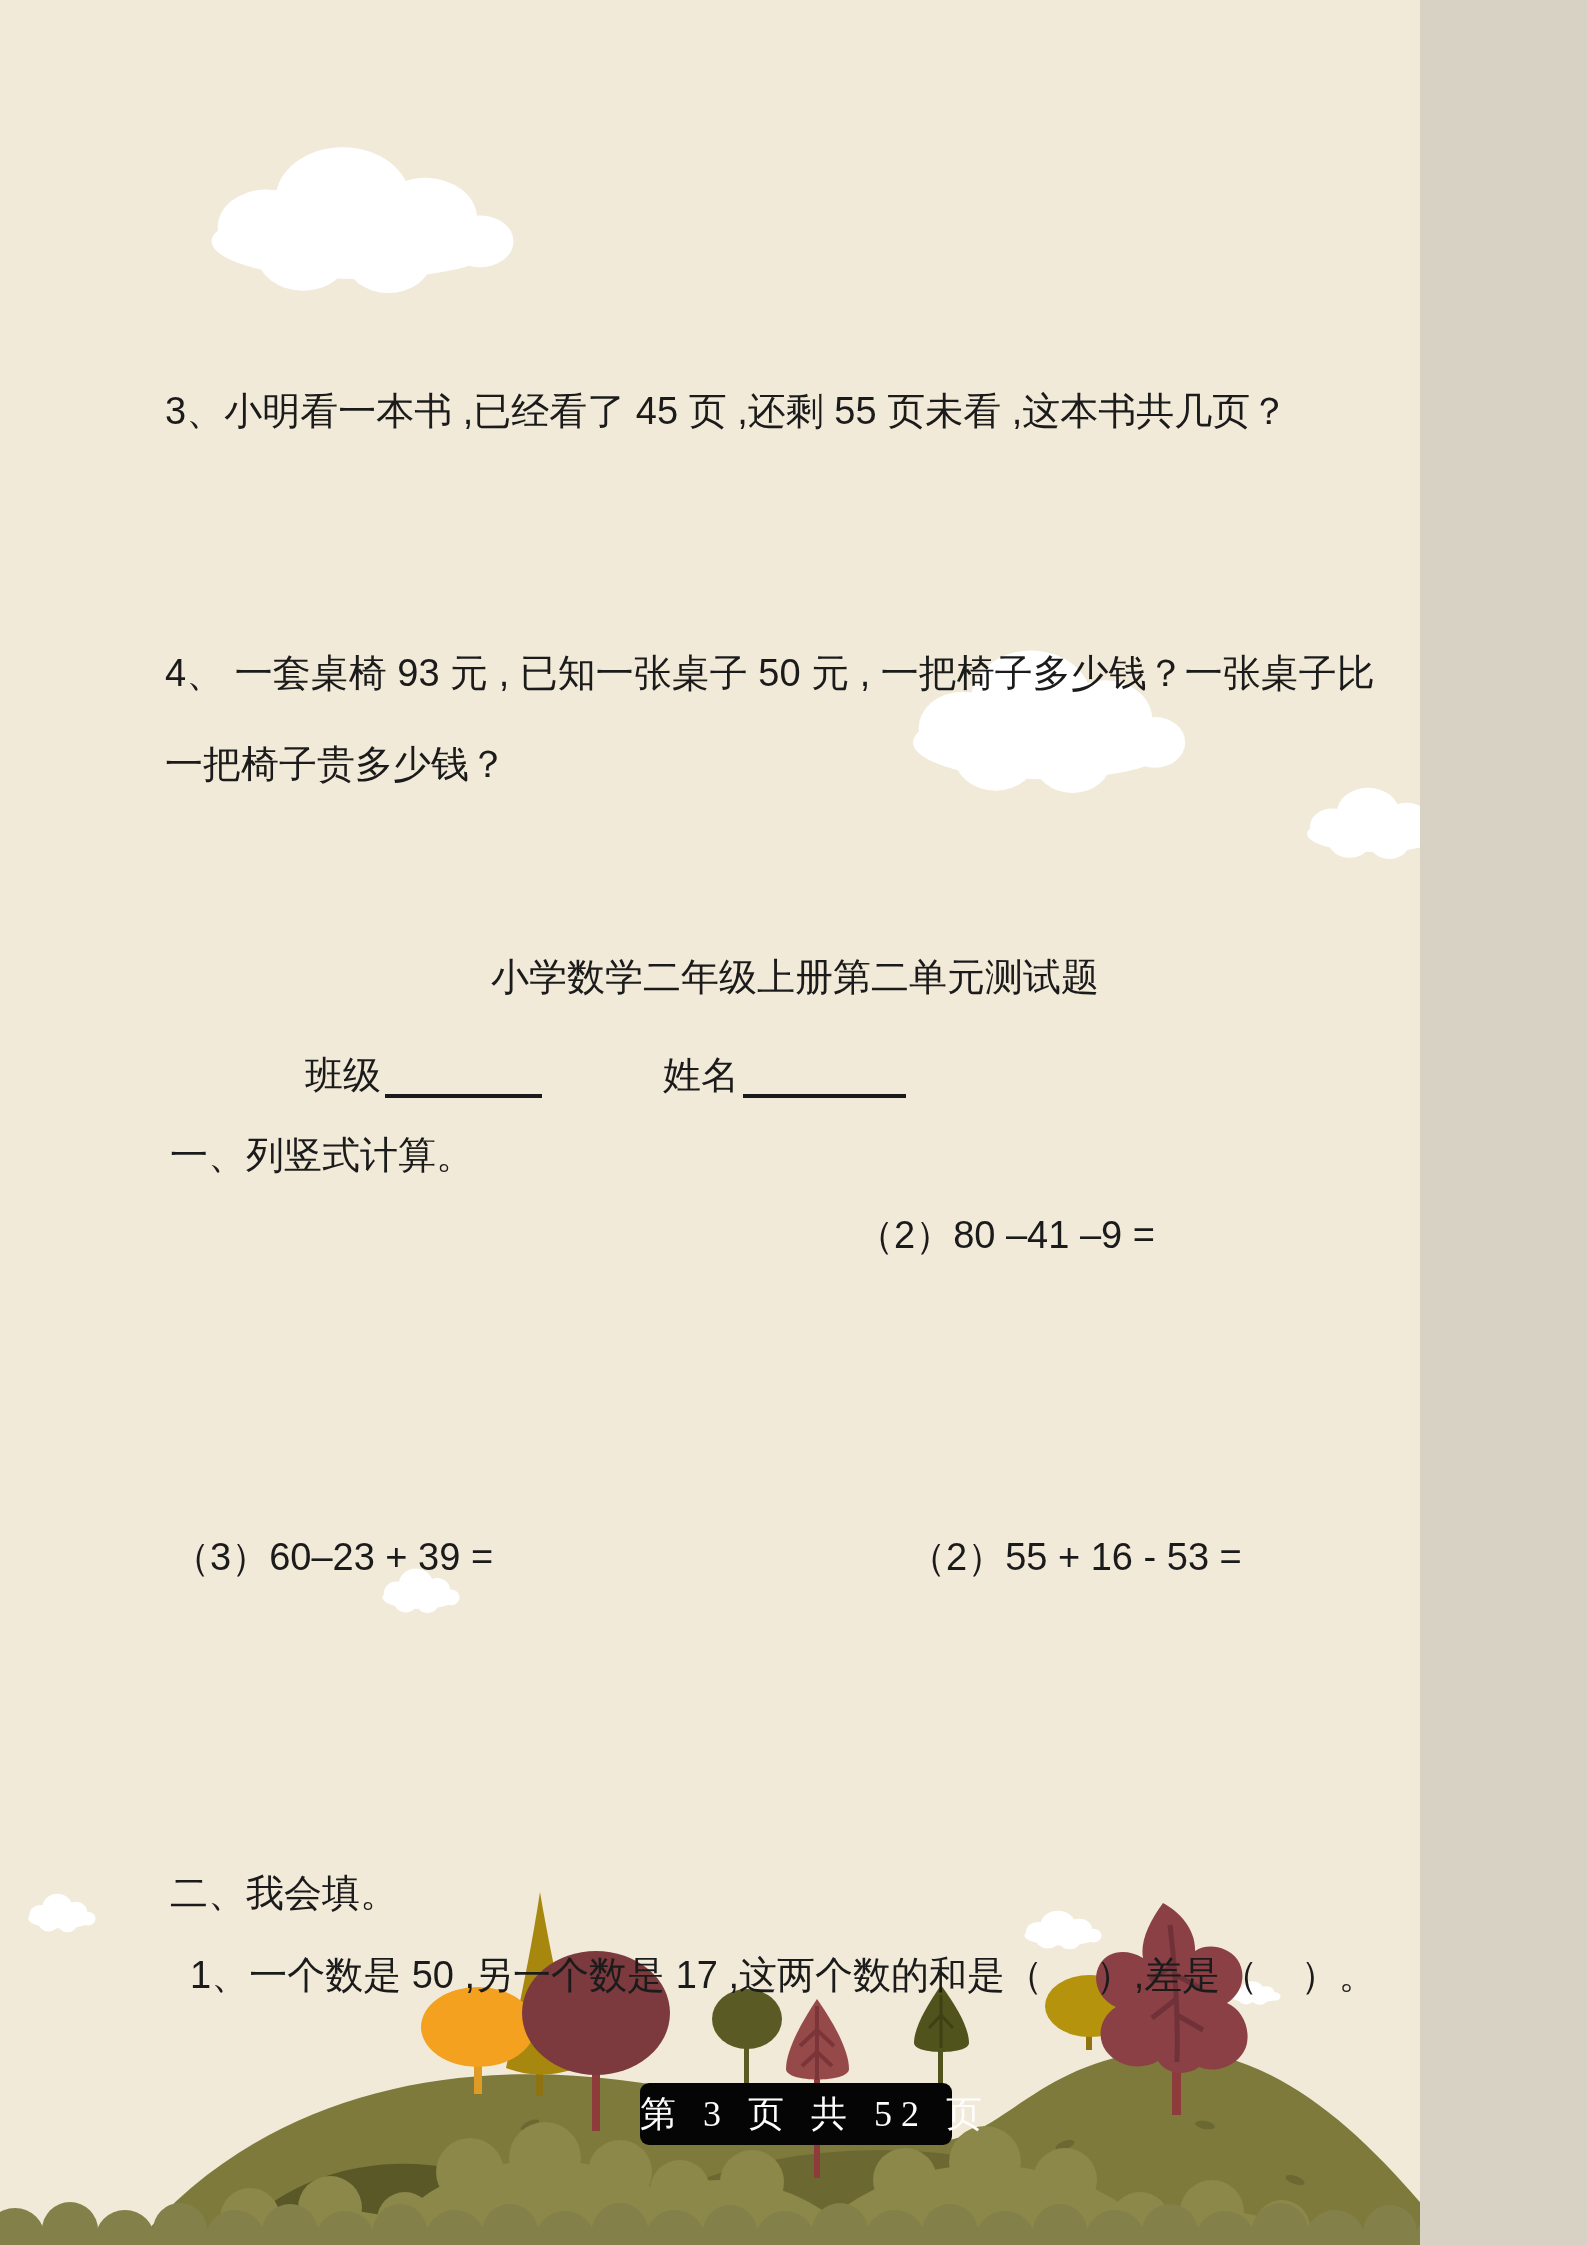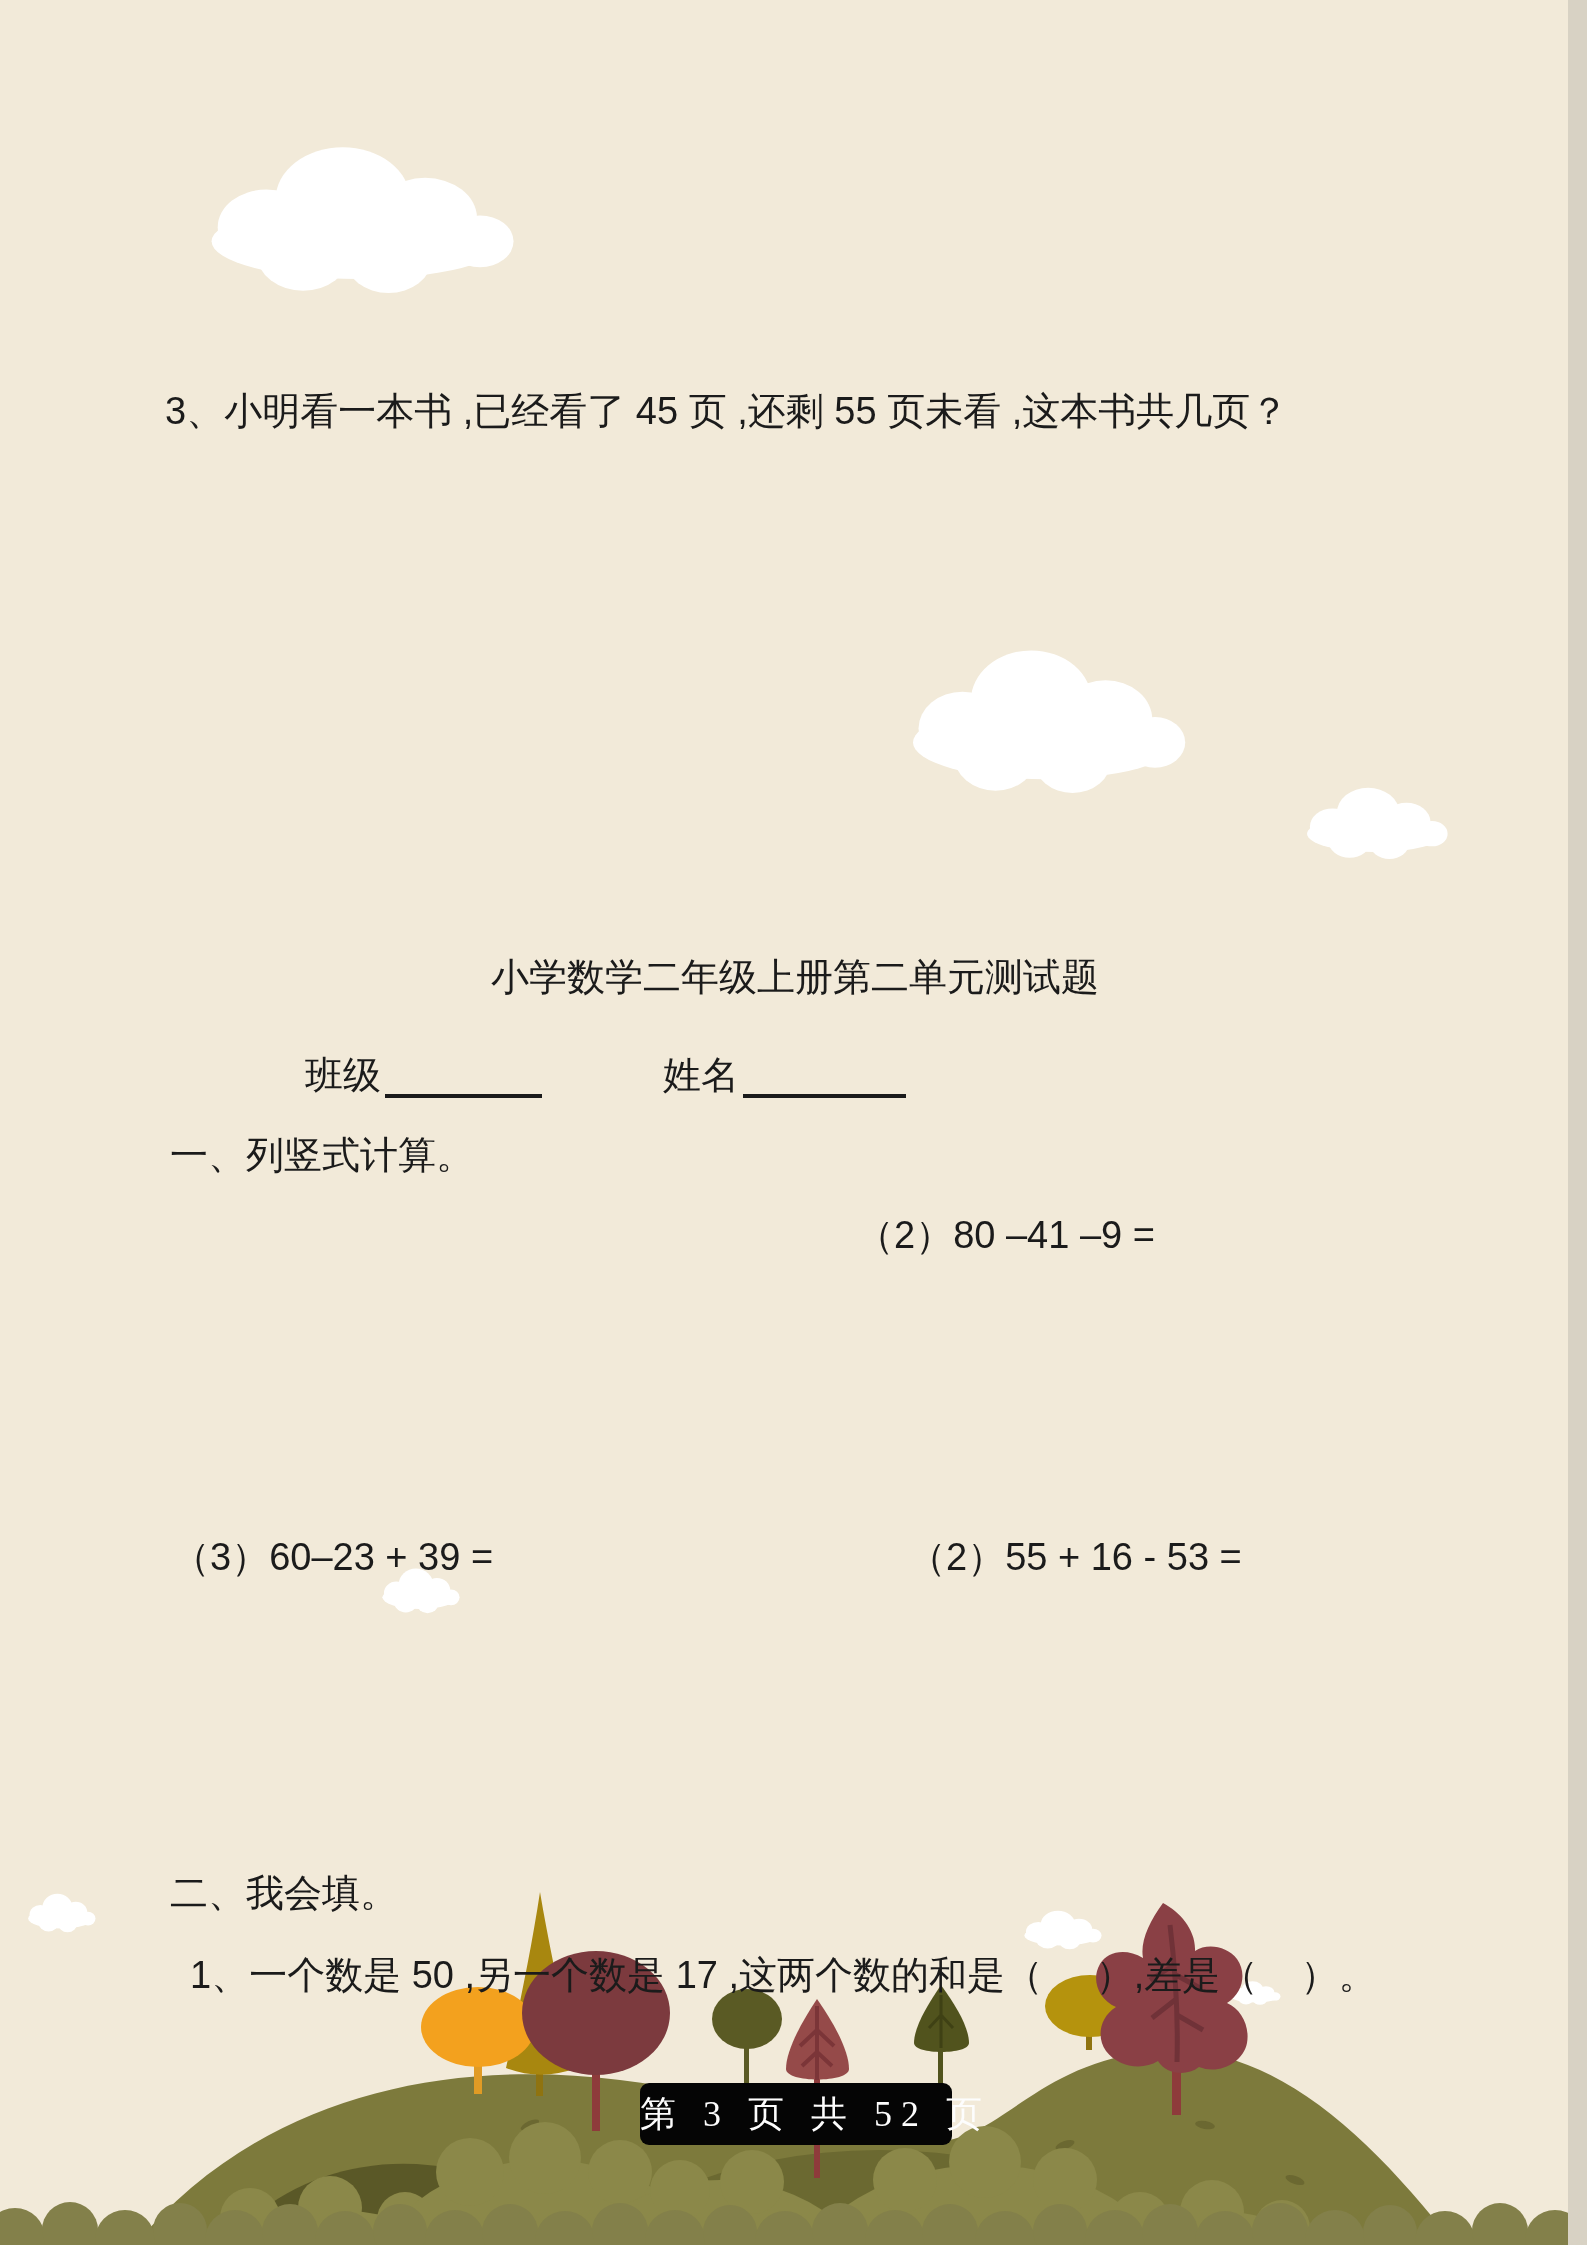--- a/index.html
+++ b/index.html
@@ -1,19 +1,19 @@
 <!DOCTYPE html>
 <html><head>
 <meta charset="utf-8">
 <style>
   html,body{margin:0;padding:0;}
   body{background:#d8d2c4;}
   .page{
     position:relative;
-    width:1568px;height:2245px;
+    width:1420px;height:2245px;
     background:#f2ead9;
     overflow:hidden;
     font-family:"Liberation Sans","DejaVu Sans",sans-serif;
     color:#1b1b1b;
   }
   .bg-art{position:absolute;inset:0;z-index:0;}
   .txt{
     position:absolute;z-index:2;
     font-size:38px;line-height:50px;
     white-space:pre-wrap;
@@ -178,20 +178,21 @@
         <circle cx="1390" cy="2232" r="27"></circle>
         <circle cx="1445" cy="2241" r="30"></circle>
       <circle cx="1500" cy="2231" r="28"></circle>
         <circle cx="1555" cy="2240" r="30"></circle>
         <circle cx="1587" cy="2235" r="26"></circle>
     </g>
   </svg>
 
   <div class="txt" style="top:386px;left:165px;width:1320px;">3、小明看一本书 ,已经看了 45 页 ,还剩 55 页未看 ,这本书共几页？</div>
 
+  <div class="txt q4" style="top:628px;left:165px;">4、 一套桌椅 93 元 , 已知一张桌子 50 元 , 一把椅子多少钱？一张桌子比一把椅子贵多少钱？</div>
 
   <div class="txt title" style="top:952px;">小学数学二年级上册第二单元测试题</div>
 
   <div class="idrow">
     <span class="lbl" style="left:305px;">班级</span>
     <span class="blank-line" style="left:385px;width:157px;"></span>
     <span class="lbl" style="left:663px;">姓名</span>
     <span class="blank-line" style="left:743px;width:163px;"></span>
   </div>
 

